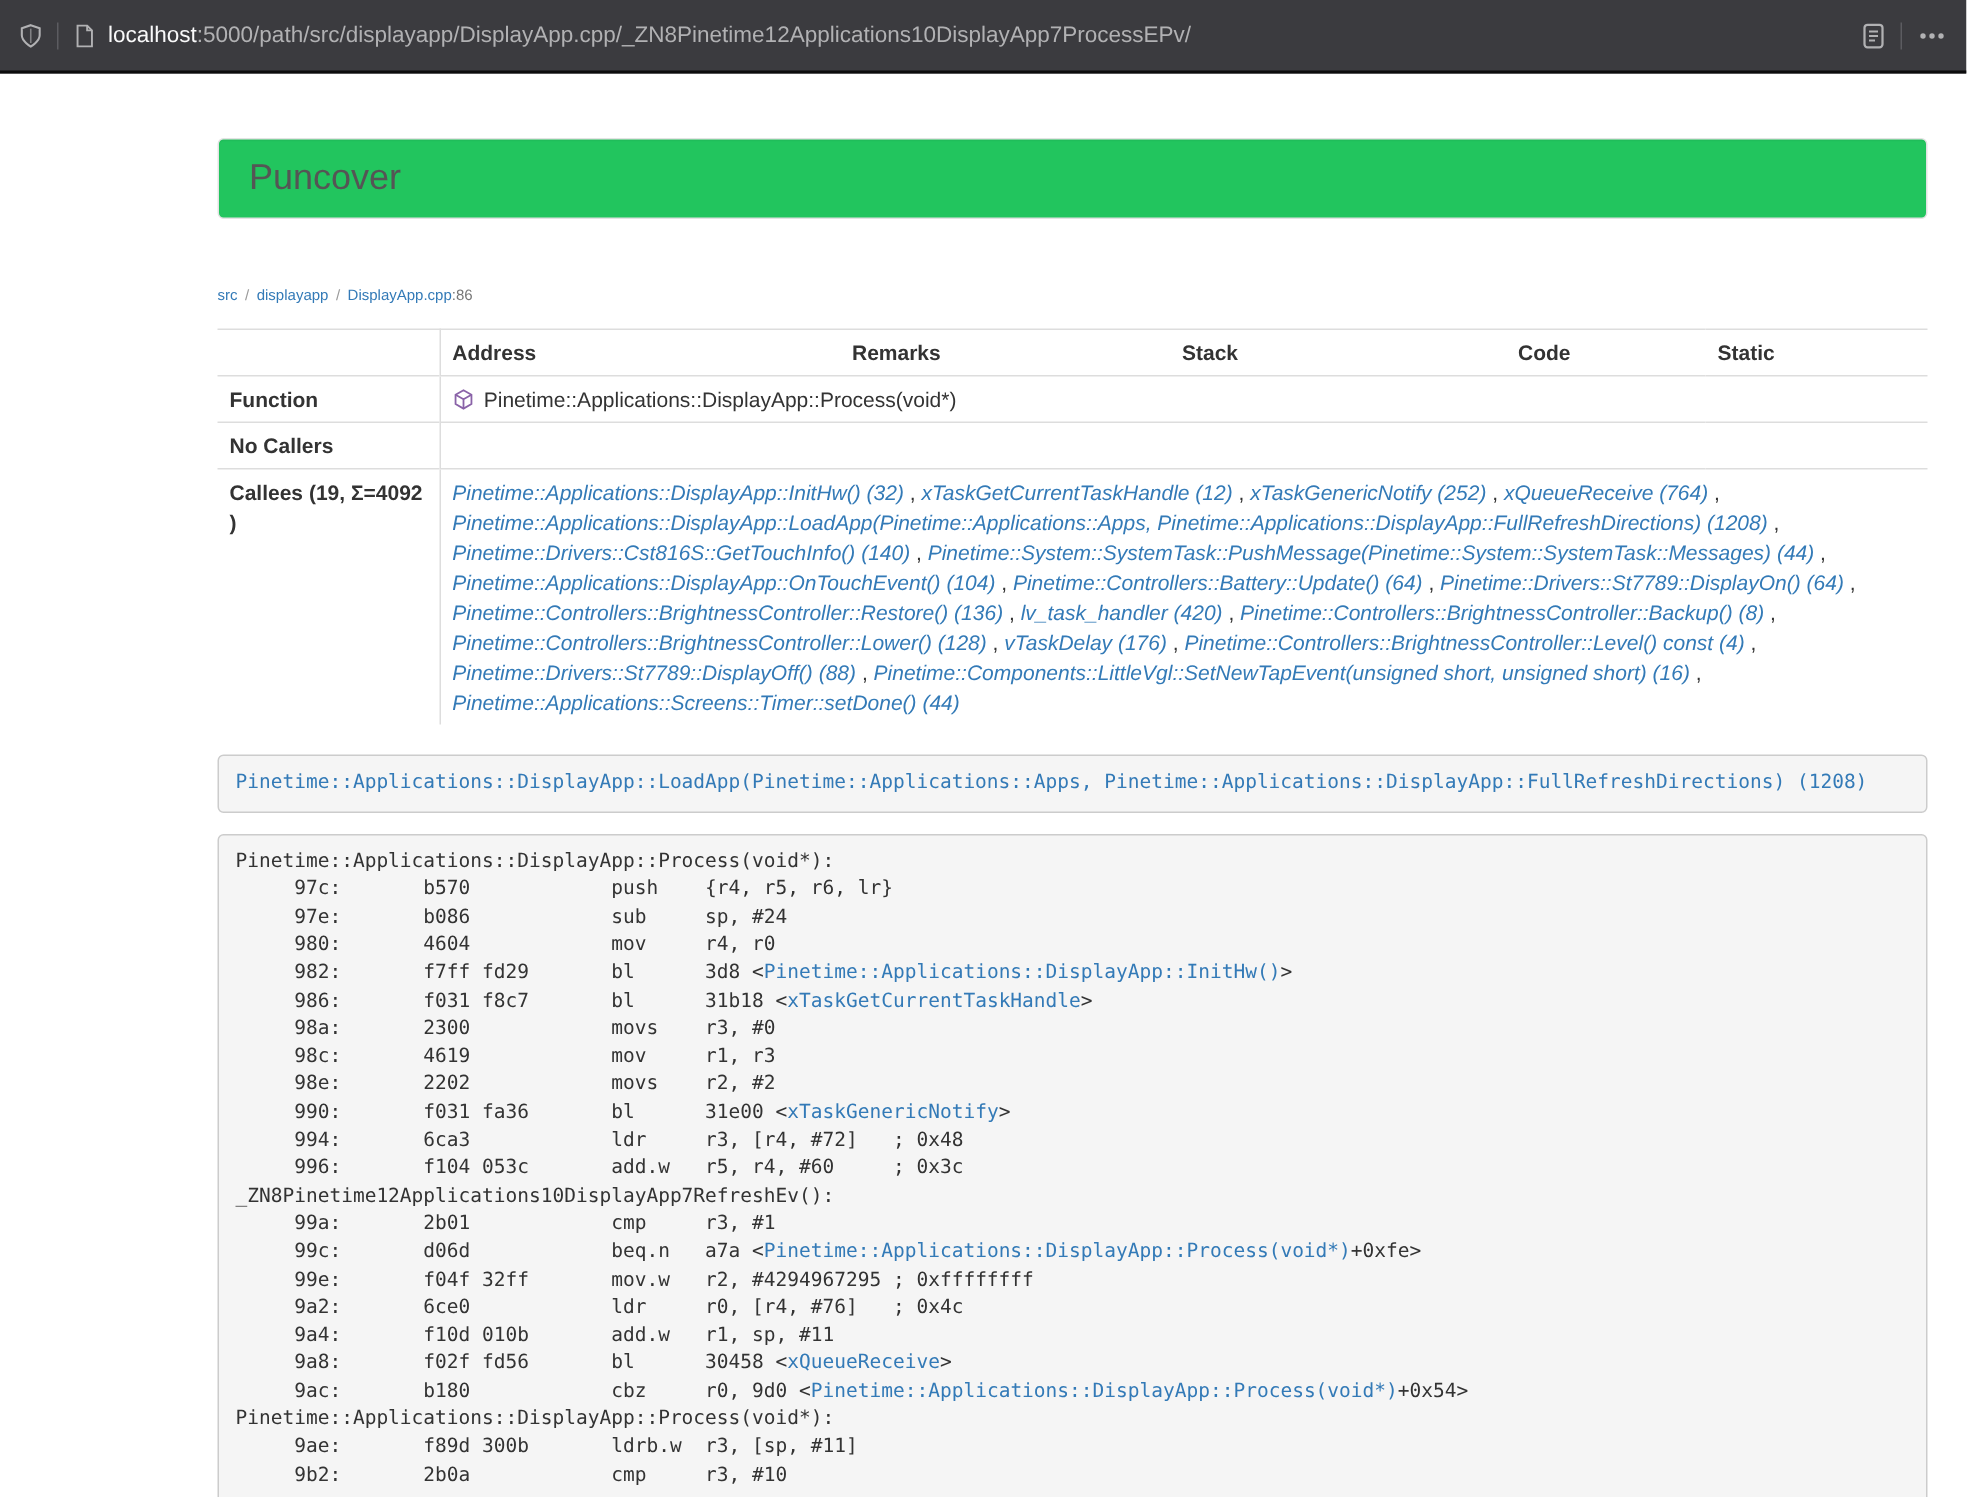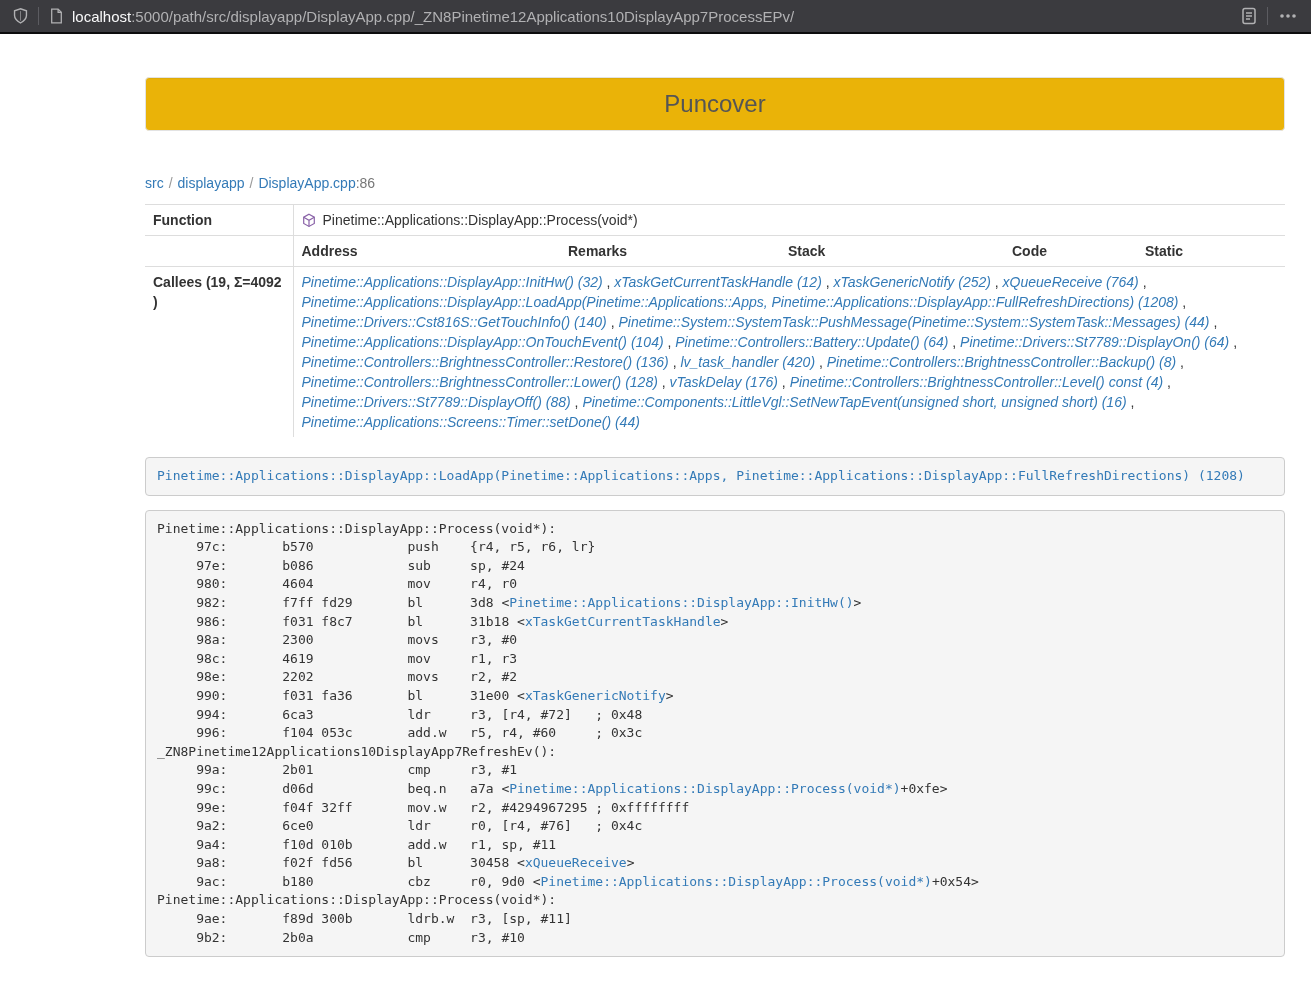--- a/index.html
+++ b/index.html
@@ -1,38 +1,38 @@
 <!DOCTYPE html>
 <html><head>
 <meta charset="utf-8">
 <style>
   * { margin:0; padding:0; box-sizing:border-box; }
   html,body { width:1311px; height:998px; overflow:hidden; background:#fff;
               font-family:"Liberation Sans", sans-serif; color:#333; }
 
   
-  .topbar { height:34px; background:#3b3b3f; border-bottom:2px solid #0c0c0d;
+  .topbar { height:49px; background:#3b3b3f; border-bottom:2px solid #0c0c0d;
             display:flex; align-items:center; padding:0 12px; }
   .tb-btn { background:none; border:none; padding:0; display:flex; align-items:center;
             cursor:pointer; }
   .tb-sep { width:1px; height:18px; background:#5c5c61; margin:0 9px; }
   .urlbar { display:flex; align-items:center; flex:1; min-width:0; }
   .page-ic { display:flex; align-items:center; margin:0 9px 0 2px; }
   .url-text { font-size:15px; color:#b1b1b3; white-space:nowrap; overflow:hidden; }
   .url-text .host { color:#f9f9fa; }
 
   
   .content { margin-left:145px; width:1140px; }
 
-  .panel { margin-top:43px; background:#eab308; border:1px solid #e3e3e3;
+  .panel { margin-top:43px; background:#22c55e; border:1px solid #e3e3e3;
            border-radius:4px; padding:13px 20px;
-           box-shadow:inset 0 1px 1px rgba(0,0,0,.05);text-align:center; }
+           box-shadow:inset 0 1px 1px rgba(0,0,0,.05); }
   .panel-title { font-size:24px; line-height:26px; color:#555; }
 
-  .breadcrumb { margin:42px 0 11px; font-size:14px; line-height:20px; color:#999; }
+  .breadcrumb { margin:42px 0 11px; font-size:10px; line-height:20px; color:#999; }
   a.lnk { color:#337ab7; text-decoration:none; cursor:pointer; }
   .bc-sep { color:#999; margin:0 5px; }
   .bc-line { color:#777; }
 
   table.ftable { width:100%; border-collapse:collapse; font-size:14px; color:#333;
                  table-layout:fixed; }
   .ftable th, .ftable td { padding:5px 8px; border-top:1px solid #ddd;
                            vertical-align:top; text-align:left; line-height:20px;
                            overflow:hidden; }
   .ftable th { font-weight:bold; }
@@ -100,41 +100,45 @@
     <colgroup>
       <col style="width:148px">
         <col style="width:267px">
         <col style="width:220px">
       <col style="width:224px">
         <col style="width:133px">
         <col>
     </colgroup>
     <tbody>
         <tr>
+      <th></th>
+    <th>Address</th>
+          <th>Remarks</th>
+          <th>Stack</th>
+          <th>Code</th>
+          <th>Static</th>
+        </tr>
+    <tr>
       <th>Function</th>
       <td colspan="5">
         <span class="fn-cell">
           <span>
             <svg width="14" height="15" viewBox="0 0 14 15">
               <path d="M7 1.2 L12.3 4.2 V10.4 L7 13.4 L1.7 10.4 V4.2 Z" fill="none" stroke="#8a63a8" stroke-width="1.2"></path>
               <path d="M1.7 4.2 L7 7.2 L12.3 4.2 M7 7.2 V13.4" fill="none" stroke="#8a63a8" stroke-width="1.2"></path>
             </svg>
           </span>
           <span>Pinetime::Applications::DisplayApp::Process(void*)</span>
         </span>
       </td>
     </tr>
     <tr>
-      <th></th>
-    <th>Address</th>
-          <th>Remarks</th>
-          <th>Stack</th>
-          <th>Code</th>
-          <th>Static</th>
-        </tr>
+      <th>No Callers</th>
+      <td colspan="5"></td>
+    </tr>
     <tr>
       <th>Callees (19, Σ=4092 )</th>
       <td colspan="5" class="callees"><a href="#" class="lnk callee">Pinetime::Applications::DisplayApp::InitHw() (32)</a><span class="sep"> , </span><a href="#" class="lnk callee">xTaskGetCurrentTaskHandle (12)</a><span class="sep"> , </span><a href="#" class="lnk callee">xTaskGenericNotify (252)</a><span class="sep"> , </span><a href="#" class="lnk callee">xQueueReceive (764)</a><span class="sep"> , </span><a href="#" class="lnk callee">Pinetime::Applications::DisplayApp::LoadApp(Pinetime::Applications::Apps, Pinetime::Applications::DisplayApp::FullRefreshDirections) (1208)</a><span class="sep"> , </span><a href="#" class="lnk callee">Pinetime::Drivers::Cst816S::GetTouchInfo() (140)</a><span class="sep"> , </span><a href="#" class="lnk callee">Pinetime::System::SystemTask::PushMessage(Pinetime::System::SystemTask::Messages) (44)</a><span class="sep"> , </span><a href="#" class="lnk callee">Pinetime::Applications::DisplayApp::OnTouchEvent() (104)</a><span class="sep"> , </span><a href="#" class="lnk callee">Pinetime::Controllers::Battery::Update() (64)</a><span class="sep"> , </span><a href="#" class="lnk callee">Pinetime::Drivers::St7789::DisplayOn() (64)</a><span class="sep"> , </span><a href="#" class="lnk callee">Pinetime::Controllers::BrightnessController::Restore() (136)</a><span class="sep"> , </span><a href="#" class="lnk callee">lv_task_handler (420)</a><span class="sep"> , </span><a href="#" class="lnk callee">Pinetime::Controllers::BrightnessController::Backup() (8)</a><span class="sep"> , </span><a href="#" class="lnk callee">Pinetime::Controllers::BrightnessController::Lower() (128)</a><span class="sep"> , </span><a href="#" class="lnk callee">vTaskDelay (176)</a><span class="sep"> , </span><a href="#" class="lnk callee">Pinetime::Controllers::BrightnessController::Level() const (4)</a><span class="sep"> , </span><a href="#" class="lnk callee">Pinetime::Drivers::St7789::DisplayOff() (88)</a><span class="sep"> , </span><a href="#" class="lnk callee">Pinetime::Components::LittleVgl::SetNewTapEvent(unsigned short, unsigned short) (16)</a><span class="sep"> , </span><a href="#" class="lnk callee">Pinetime::Applications::Screens::Timer::setDone() (44)</a></td>
     </tr>
   </tbody>
     </table>
 
   <pre class="hl"><a href="#">Pinetime::Applications::DisplayApp::LoadApp(Pinetime::Applications::Apps, Pinetime::Applications::DisplayApp::FullRefreshDirections) (1208)</a></pre>
 
   <pre class="code">Pinetime::Applications::DisplayApp::Process(void*):

